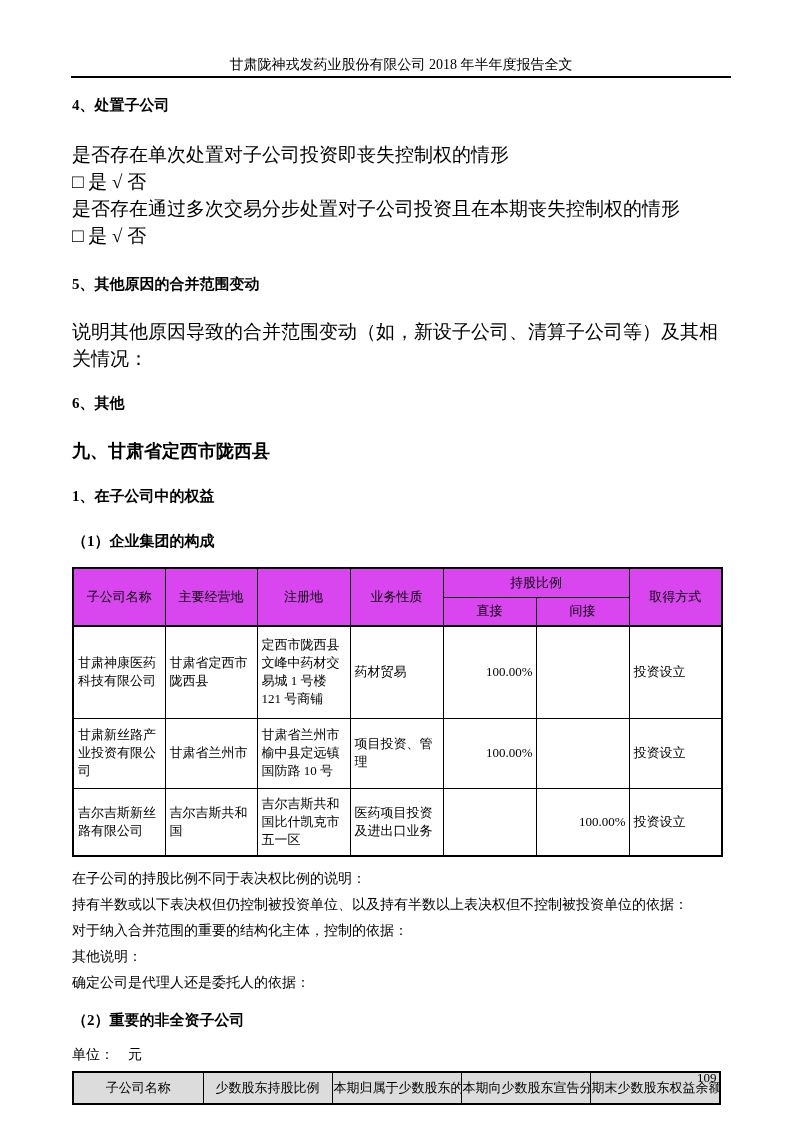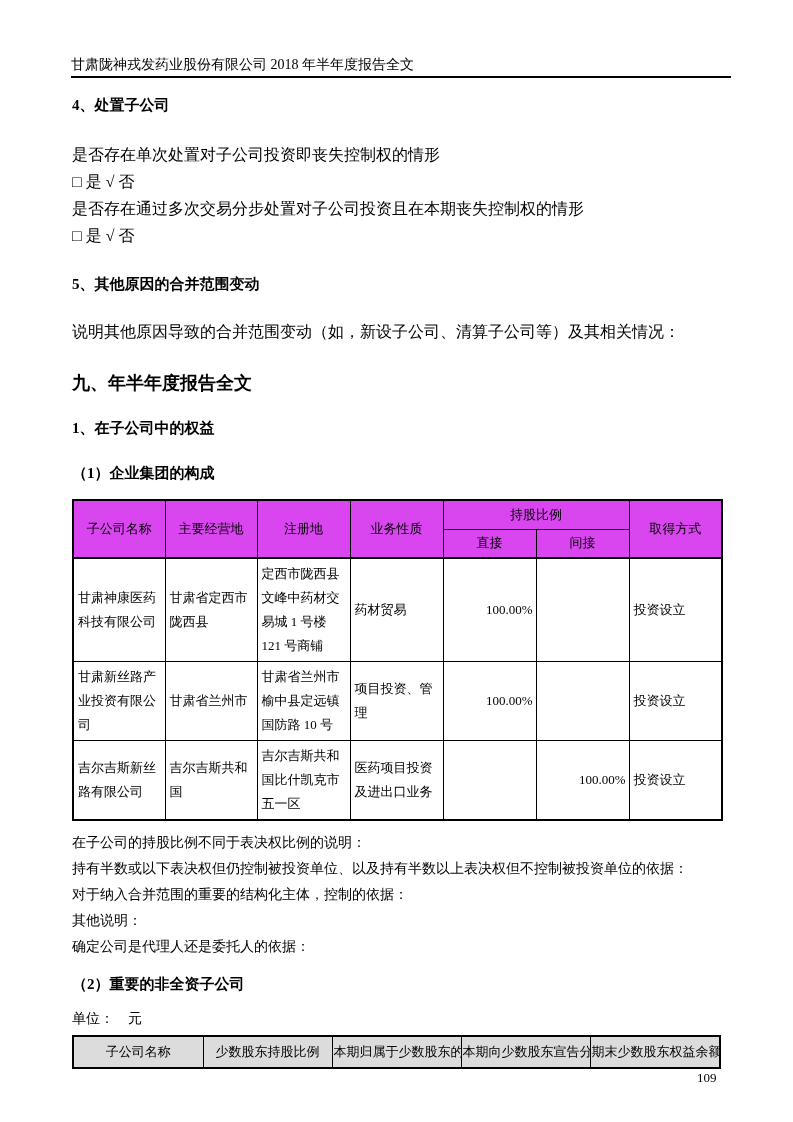--- a/index.html
+++ b/index.html
@@ -10,29 +10,29 @@
     margin:0 auto;
     background:#ffffff;
     color:#000;
     font-family:"Liberation Serif","DejaVu Serif",serif;
     overflow:hidden;
   }
   .doc-header {
     position:absolute; left:71px; right:62px; top:54px;
     height:24px;
     border-bottom:2px solid #000;
-    text-align:left;
+    text-align:center;
     font-size:14px; line-height:22px;
   }
   .content {
     position:absolute; left:72px; right:62px; top:86px;
   }
   .h-num { font-size:15px; font-weight:bold; }
   .h-big { font-size:18px; font-weight:bold; }
-  .body-line { font-size:16px; line-height:27px; }
+  .body-line { font-size:19px; line-height:27px; }
   .note-line { font-size:14px; line-height:26px; }
 
   .s4-h { margin-top:10px; }
   .s4-p1 { margin-top:26px; }
   .s5-h { margin-top:26px; }
   .s5-p { margin-top:24px; }
   .s6-h { margin-top:22px; }
   .s9-h { margin-top:26px; }
   .s9-s1 { margin-top:24px; }
   .s9-s11 { margin-top:26px; }
@@ -43,21 +43,21 @@
     border:2px solid #000;
     font-size:13px;
   }
   .tbl1 th, .tbl1 td { border:1px solid #000; vertical-align:middle; }
   .tbl1 thead th {
     background:#d946ef;
     font-weight:normal; text-align:center;
     height:29px; font-size:13px;
   }
   .tbl1 thead { border-bottom:2px solid #000; }
-  .tbl1 td { padding:3px 4px; line-height:24px; }
+  .tbl1 td { padding:3px 4px; line-height:18px; }
   .td-left { text-align:left; }
   .td-right { text-align:right; padding-right:3px !important; }
   .row-1 { height:92px; }
   .row-2 { height:70px; }
   .row-3 { height:68px; }
 
   .notes { margin-top:9px; }
   .s2-h { margin-top:15px; }
   .unit-line { margin-top:16px; text-align:left; font-size:14px; }
 
@@ -93,22 +93,23 @@
 
     <div class="h-num s4-h">4、处置子公司</div>
     <div class="body-line s4-p1">是否存在单次处置对子公司投资即丧失控制权的情形</div>
     <div class="body-line">□ 是 √ 否</div>
     <div class="body-line">是否存在通过多次交易分步处置对子公司投资且在本期丧失控制权的情形</div>
     <div class="body-line">□ 是 √ 否</div>
 
     <div class="h-num s5-h">5、其他原因的合并范围变动</div>
     <div class="body-line s5-p">说明其他原因导致的合并范围变动（如，新设子公司、清算子公司等）及其相关情况：</div>
 
-
-    <div class="h-big s9-h">九、年半年度报告全文</div>
+    <div class="h-num s6-h">6、其他</div>
+
+    <div class="h-big s9-h">九、甘肃省定西市陇西县</div>
     <div class="h-num s9-s1">1、在子公司中的权益</div>
     <div class="h-num s9-s11">（1）企业集团的构成</div>
 
     <table class="tbl1">
       <colgroup>
         <col style="width:92px">
           <col style="width:92px">
           <col style="width:93px">
         <col style="width:93px">
           <col style="width:93px">

